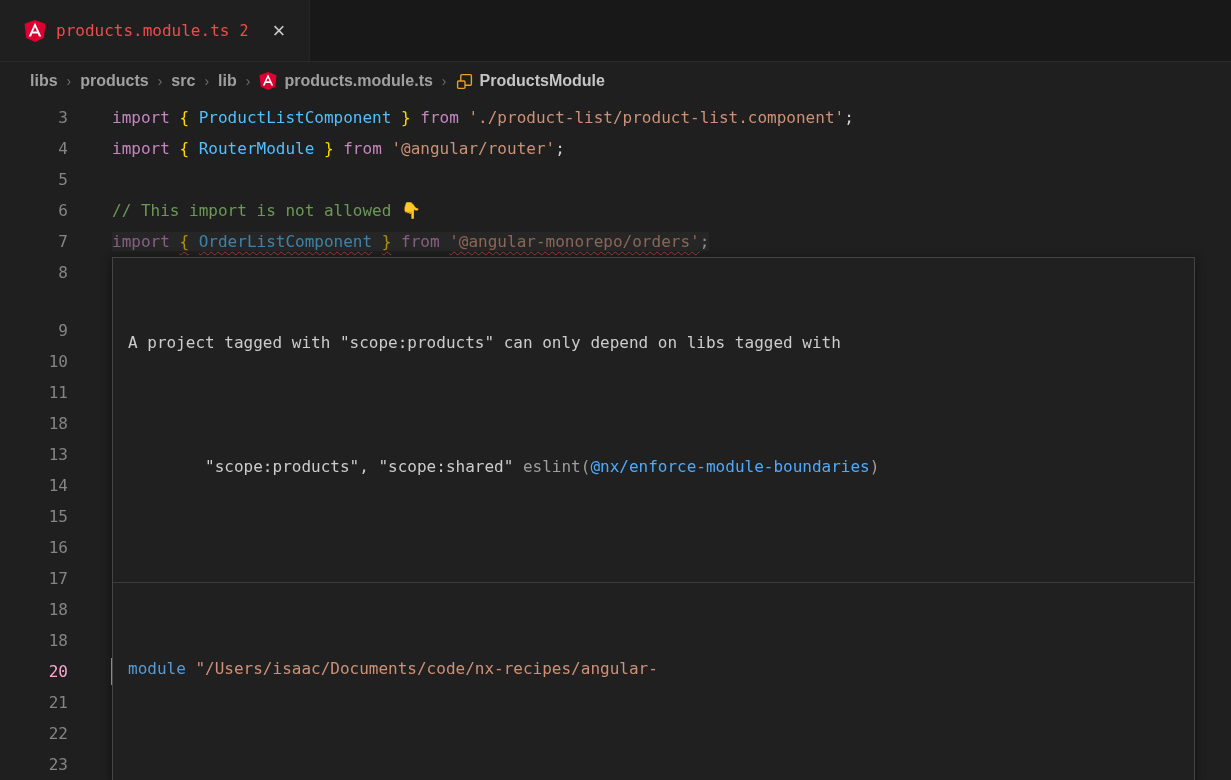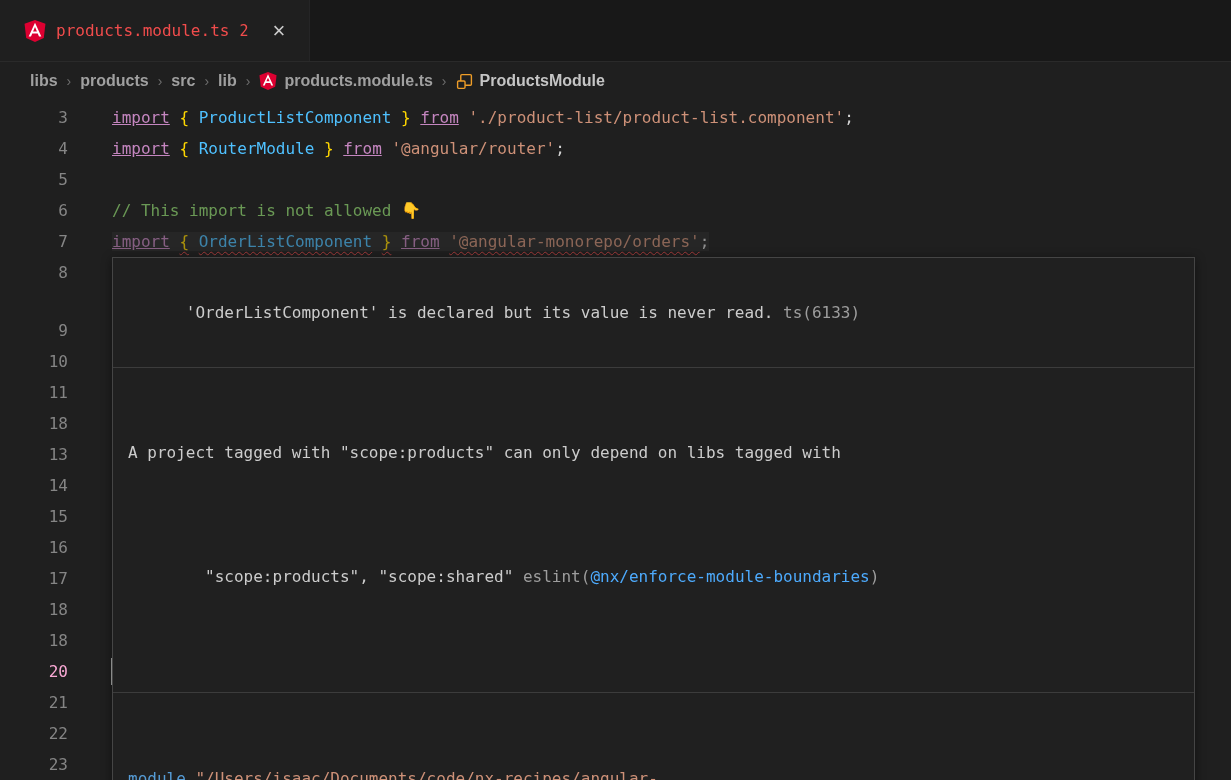--- a/index.html
+++ b/index.html
@@ -28,21 +28,21 @@
   .editor { position:relative; height:680px; background:#1f1f1f; padding-top:2px; }
   .line { display:flex; height:31px; line-height:31px; font-size:16px; white-space:pre; }
   .line.gap-after { margin-bottom:27px; }
   .ln { width:68px; text-align:right; color:#858585; flex:none; user-select:none; }
   .line.current .ln { color:#f9a8d4; }
   .code { position:relative; margin-left:44px; flex:1; }
   .guide { position:absolute; top:0; width:1px; height:31px; background:#3a3a3a; }
   .cursor { position:absolute; left:-1px; top:2px; width:2px; height:27px; background:#aeafad; }
   .blame { color:#6b6b6b; margin-left:178px; }
 
-  .c-kw    { color:#c586c0;text-decoration:underline; }
+  .c-kw    { color:#c586c0; }
   .c-cls   { color:#4fc1ff; }
   .c-prop  { color:#9cdcfe; }
   .c-str   { color:#ce9178; }
   .c-cmt   { color:#6a9955; }
   .c-plain { color:#d4d4d4; }
   .c-gold  { color:#ffd700; }
   .c-pink  { color:#da70d6; }
   .c-blue  { color:#179fff; }
   .c-type  { color:#4ec9b0; }
   .c-bluekw{ color:#569cd6; }
@@ -128,23 +128,20 @@
       <div class="line"><div class="ln">17</div><div class="code"><i class="guide" style="left: 19.26px;"></i><span class="tok c-plain">    </span><span class="tok c-pink">]</span><span class="tok c-gold">)</span><span class="tok c-plain">,</span></div></div>
       <div class="line"><div class="ln">18</div><div class="code"><span class="tok c-plain">  </span><span class="tok c-blue">]</span><span class="tok c-plain">,</span></div></div>
       <div class="line"><div class="ln">18</div><div class="code"><span class="tok c-plain">  </span><span class="tok c-prop">declarations</span><span class="tok c-plain">:</span><span class="tok c-plain"> </span><span class="tok c-blue">[</span><span class="tok c-cls">ProductListComponent</span><span class="tok c-blue">]</span><span class="tok c-plain">,</span></div></div>
       <div class="line current"><div class="ln">20</div><div class="code"><i class="cursor"></i><span class="tok c-plain">  </span><span class="tok c-prop">exports</span><span class="tok c-plain">:</span><span class="tok c-plain"> </span><span class="tok c-blue">[</span><span class="tok c-cls">ProductListComponent</span><span class="tok c-blue">]</span><span class="tok c-plain">,</span><span class="blame">You, 2 minutes ago • Fix Angular monorepo</span></div></div>
       <div class="line"><div class="ln">21</div><div class="code"><span class="tok c-pink">}</span><span class="tok c-gold">)</span></div></div>
       <div class="line"><div class="ln">22</div><div class="code"><span class="tok c-kw">export</span><span class="tok c-plain"> </span><span class="tok c-bluekw">class</span><span class="tok c-plain"> </span><span class="tok c-type">ProductsModule</span><span class="tok c-plain"> </span><span class="tok c-gold">{}</span></div></div>
       <div class="line"><div class="ln">23</div><div class="code"></div></div>
     </div>
 
   <div class="hover-popup">
-    <div class="hp-row r1">
-      <span>'OrderListComponent' is declared but its value is never read.</span><span> </span><span class="gray">ts(6133)</span>
-    </div>
     <div class="hp-row r2">
       <div><span>A project tagged with "scope:products" can only depend on libs tagged with</span></div>
       <div>
         <span>"scope:products", "scope:shared" </span><span class="gray">eslint(</span><a class="link">@nx/enforce-module-boundaries</a><span class="gray">)</span>
       </div>
     </div>
     <div class="hp-row r3">
       <div><span class="c-bluekw">module</span><span class="c-str"> "/Users/isaac/Documents/code/nx-recipes/angular-</span></div>
       
     </div>

